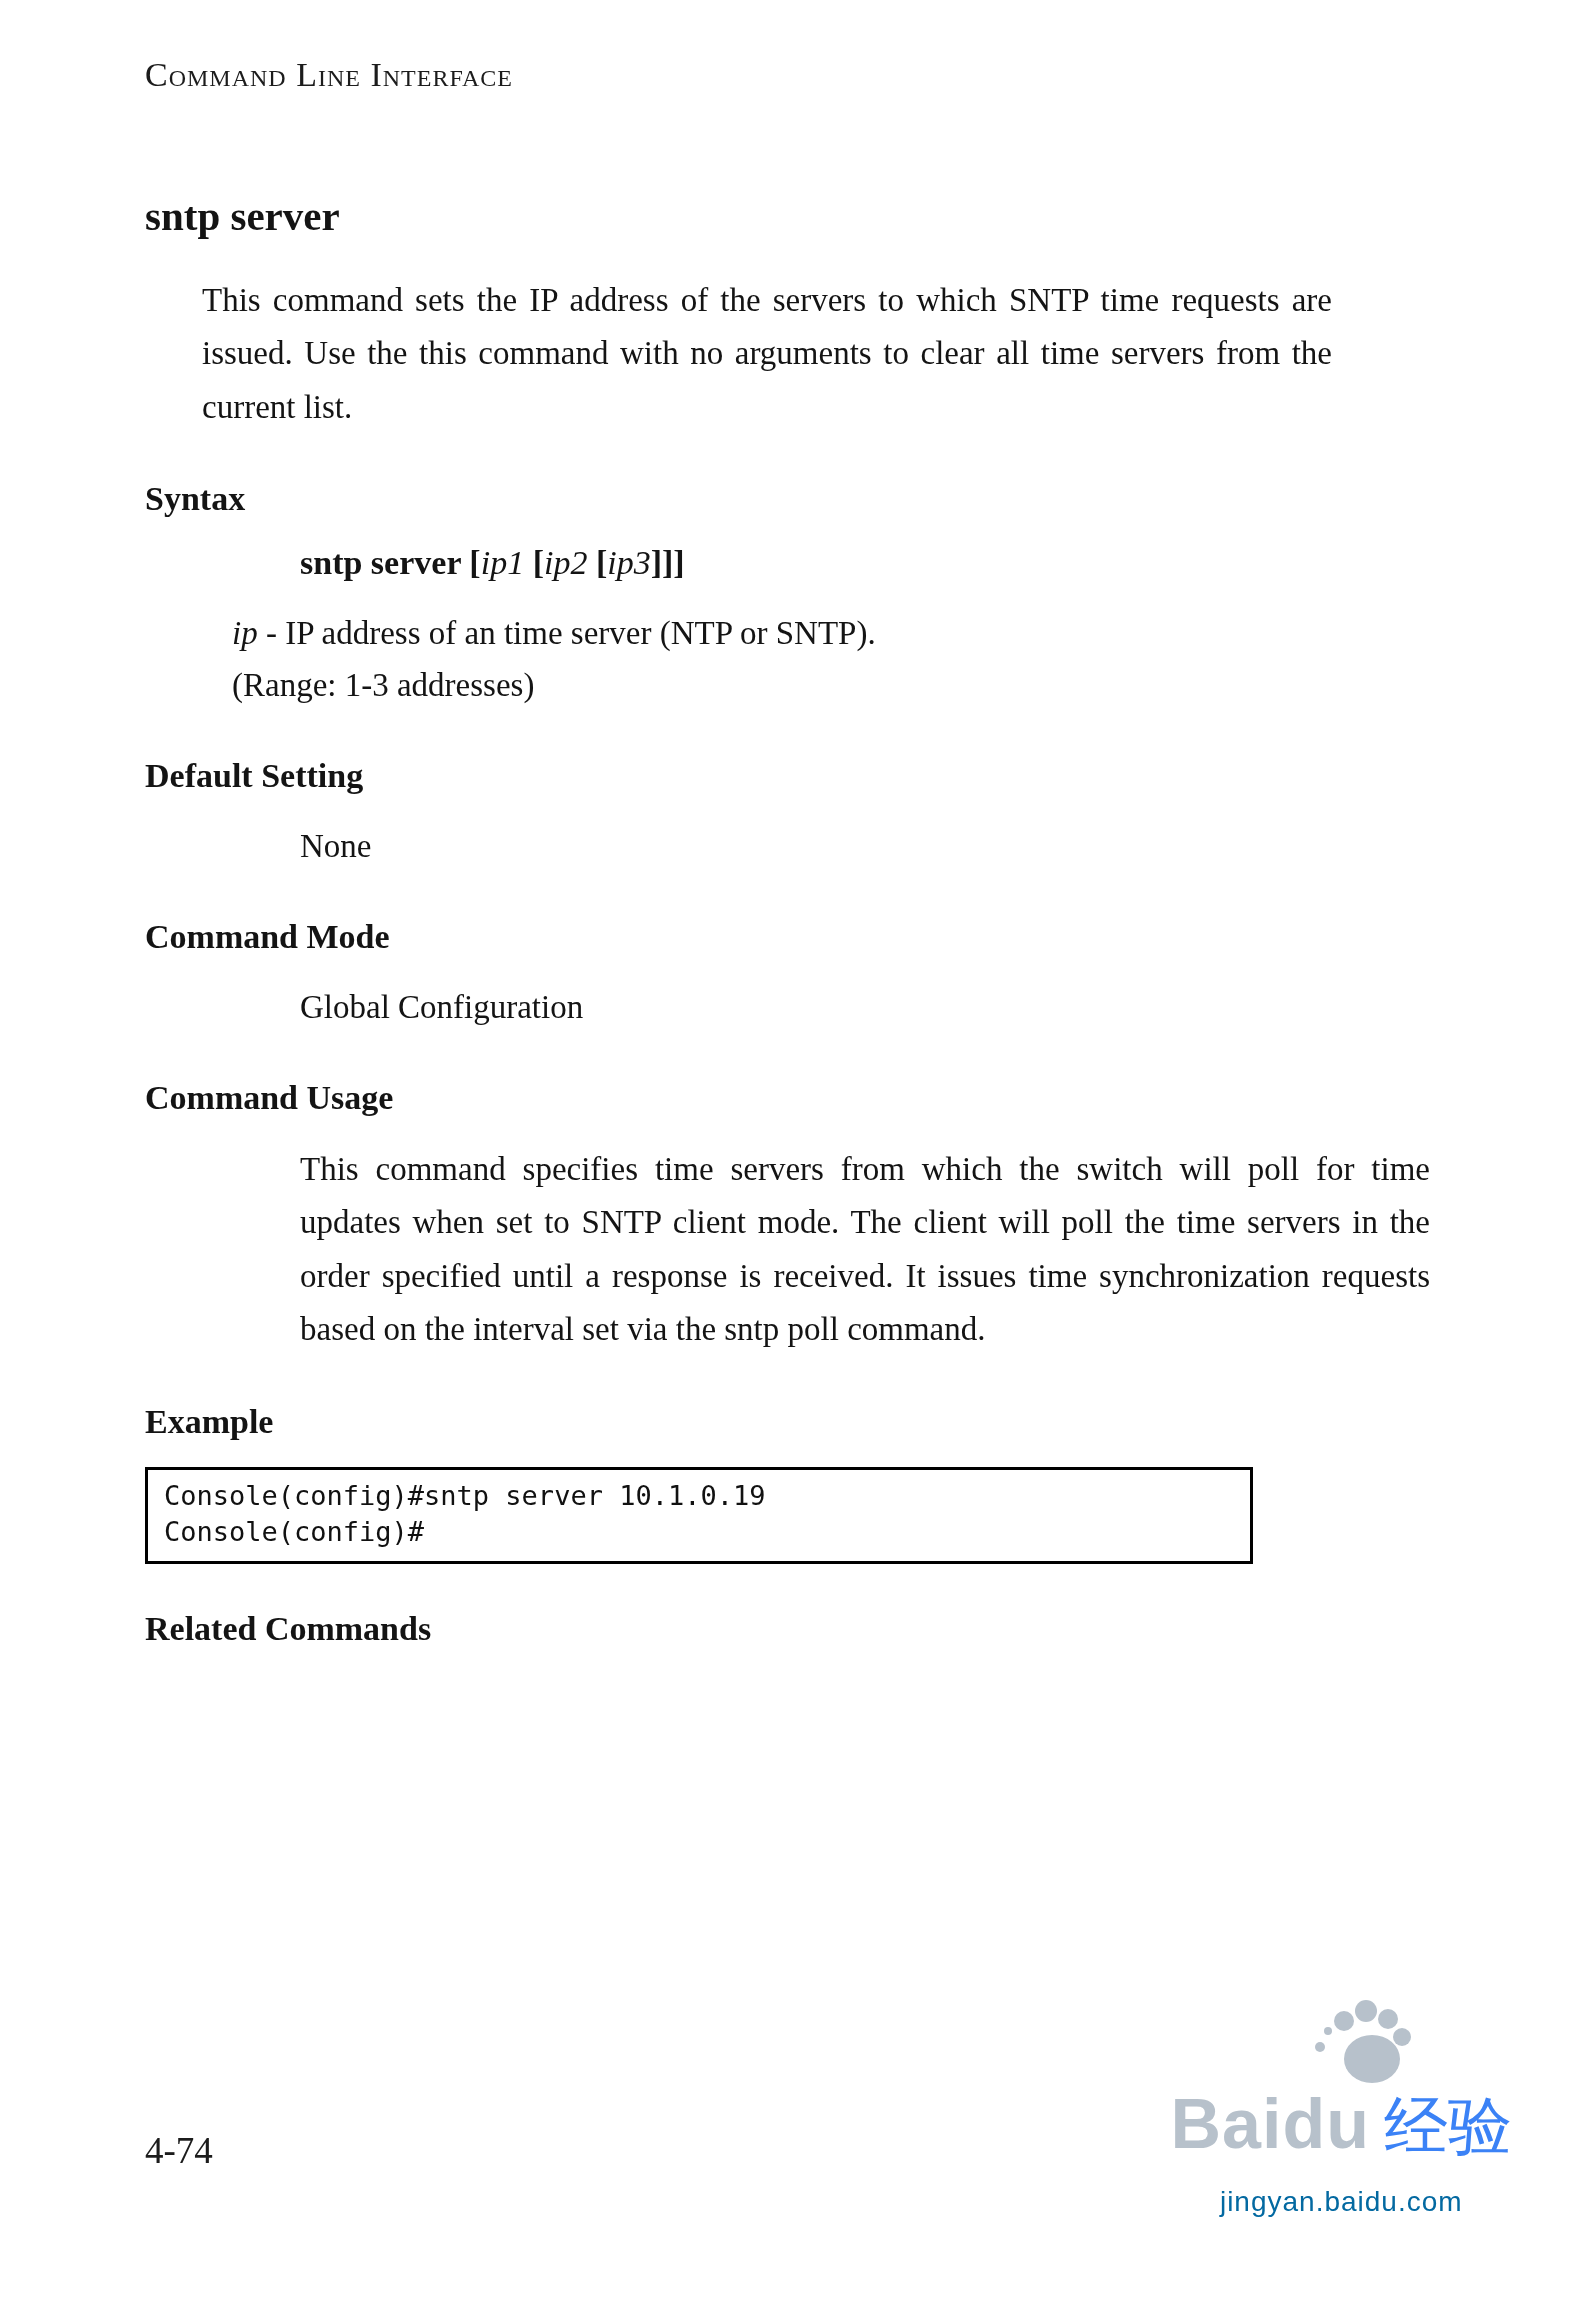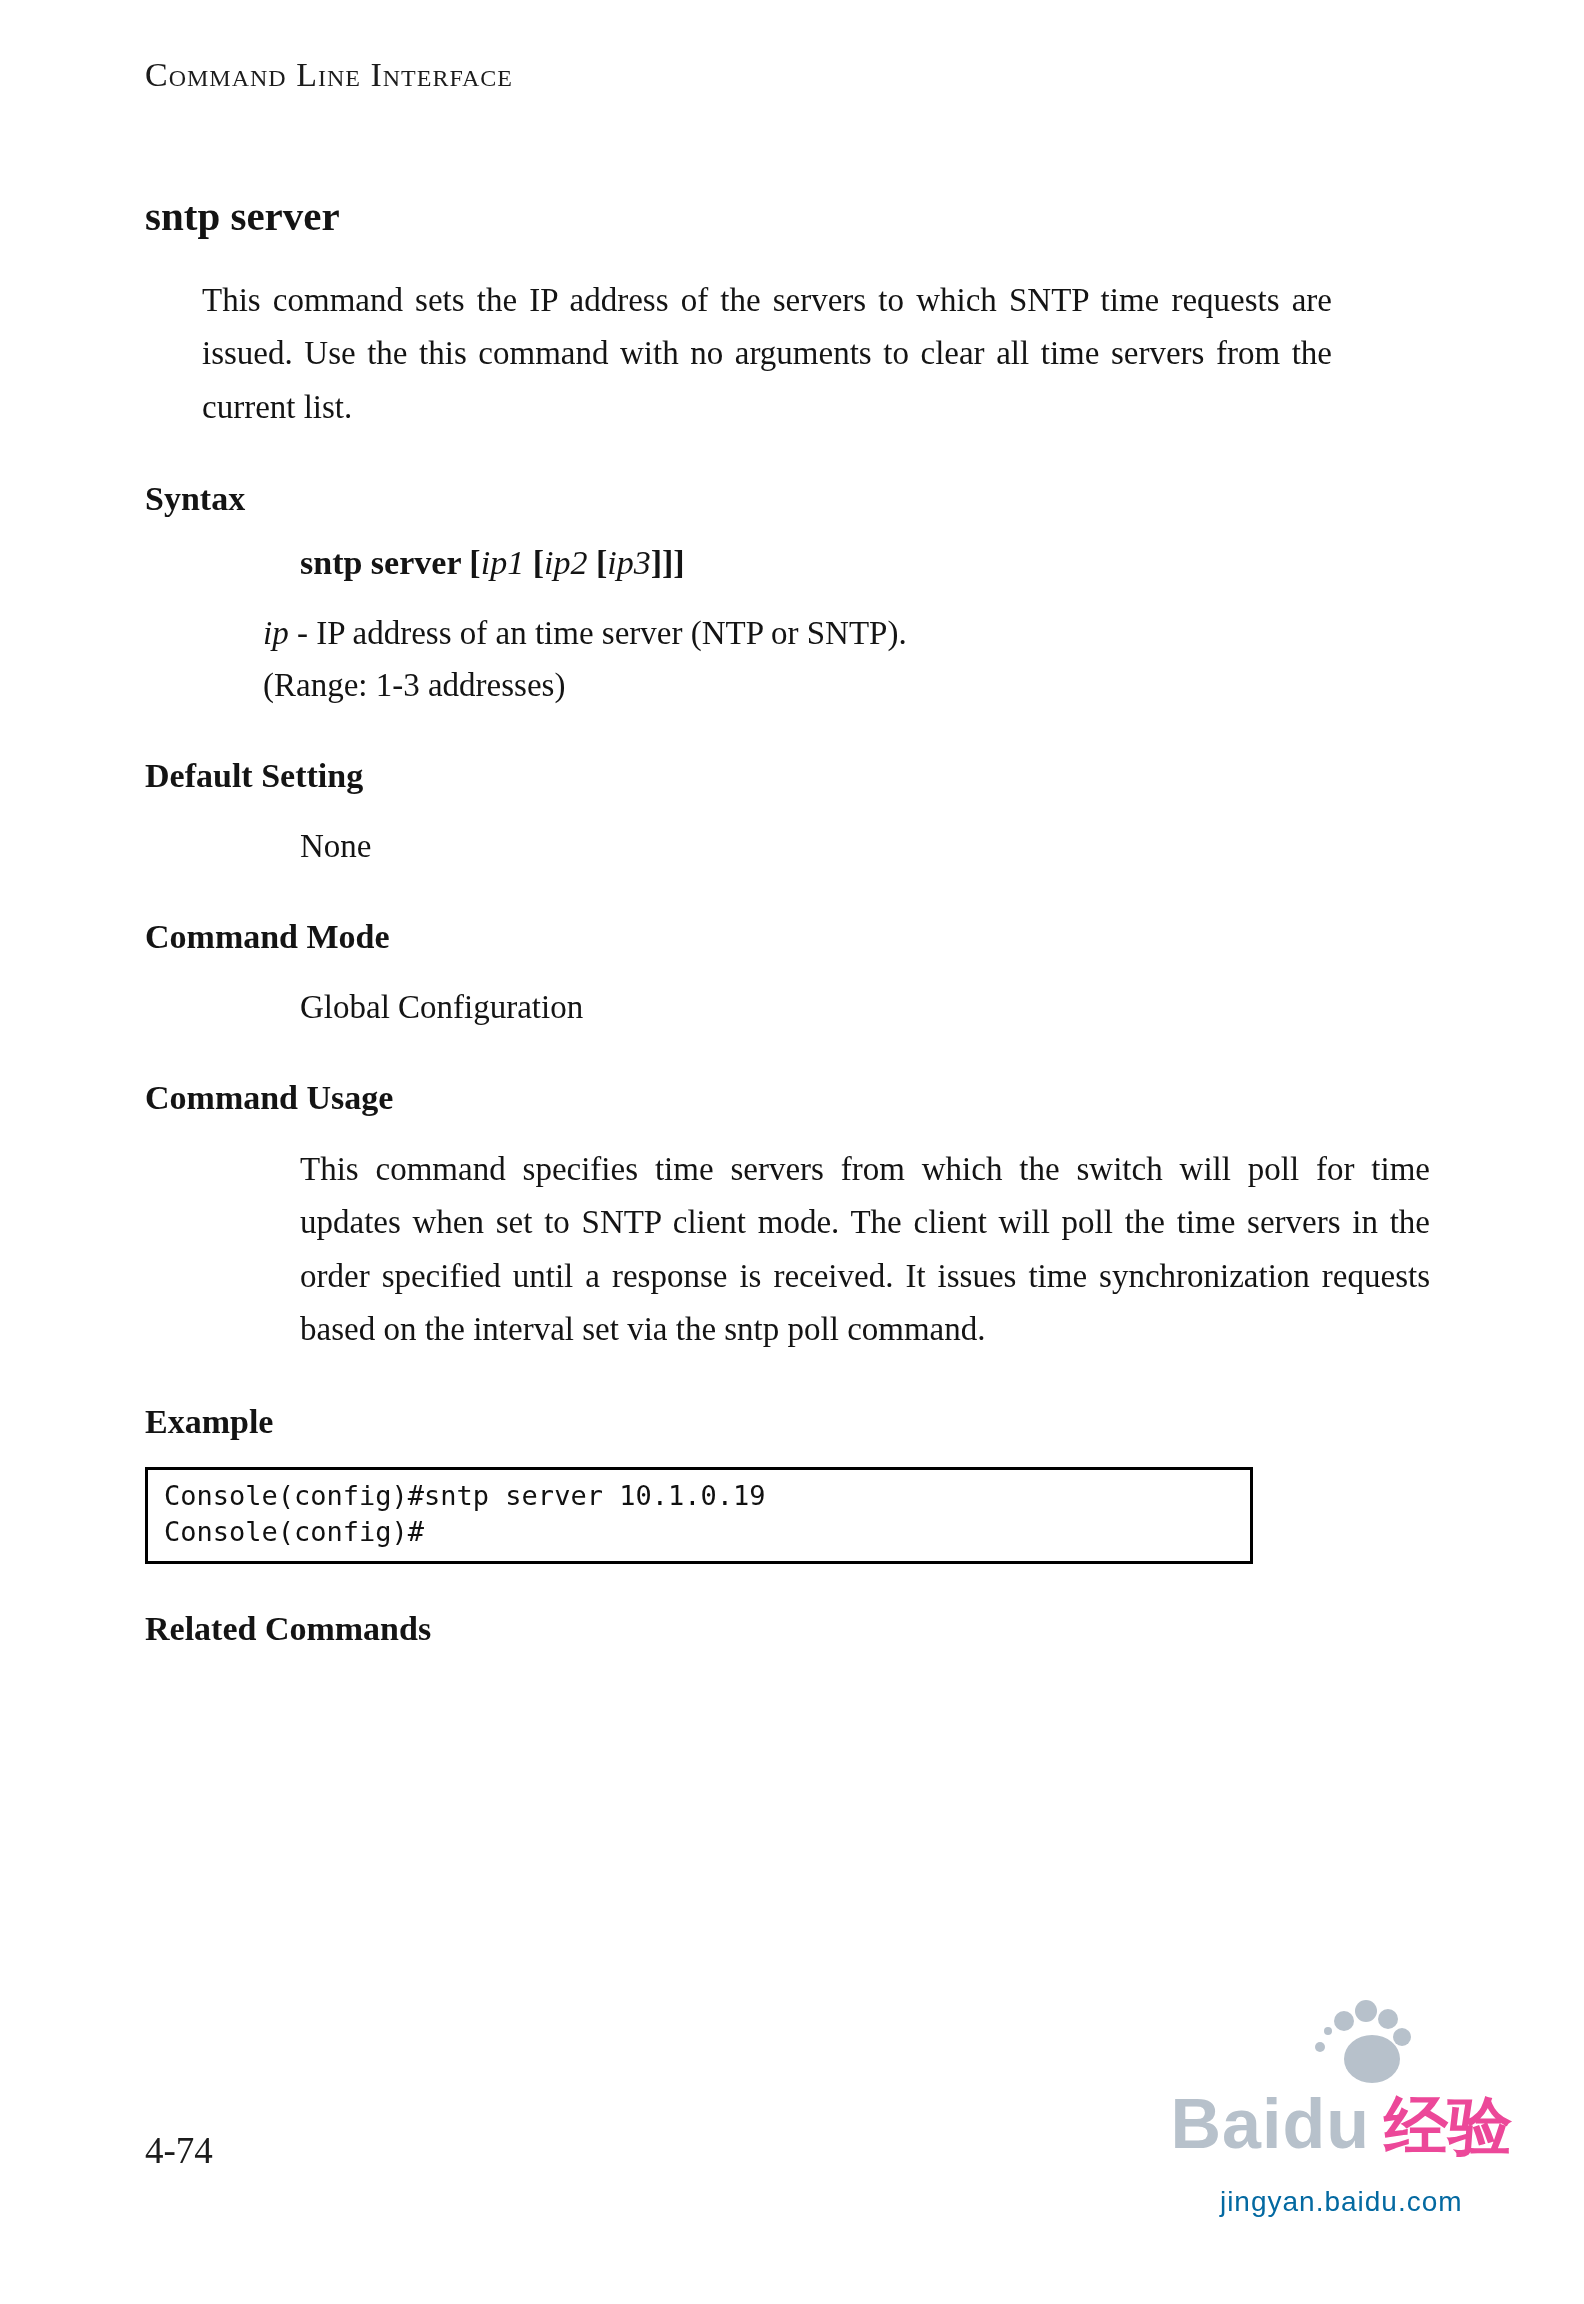--- a/index.html
+++ b/index.html
@@ -24,21 +24,21 @@
     margin-bottom: 98px;
     color: #1c1c1c;
   }
   h1.section-title {
     font-size: 41px;
     font-weight: bold;
     margin-bottom: 34px;
   }
   .indent-1 { margin-left: 57px; }
   .indent-2 { margin-left: 155px; }
-  .indent-3 { margin-left: 118px; }
+  .indent-3 { margin-left: 87px; }
   p.body-text {
     font-size: 33px;
     line-height: 1.62;
     max-width: 1130px;
     text-align: justify;
   }
   .intro { margin-bottom: 46px; }
   h2.sub-heading {
     font-size: 34px;
     font-weight: bold;
@@ -109,23 +109,23 @@
     color: #b7c1cb;
     white-space: nowrap;
   }
   .watermark .brand-latin {
     font-size: 70px;
     font-weight: bold;
     letter-spacing: 1px;
   }
   .watermark .brand-cn {
     font-size: 64px;
-    font-weight: bold;
+    font-weight: normal;
     margin-left: 14px;
-    color: #ec4899;
+    color: #3b82f6;
   }
   .watermark .url-row {
     margin-top: 16px;
     font-size: 28px;
     color: #0369a1;
     letter-spacing: 1px;
   }
 </style>
 </head>
 <body>

